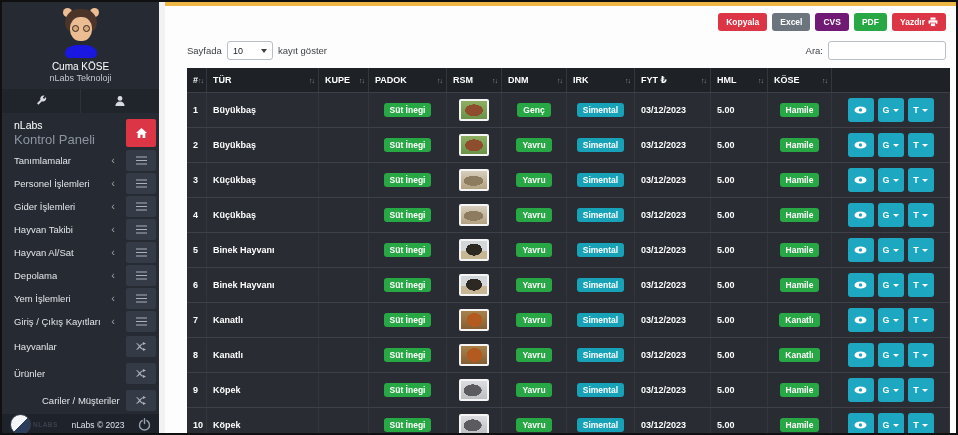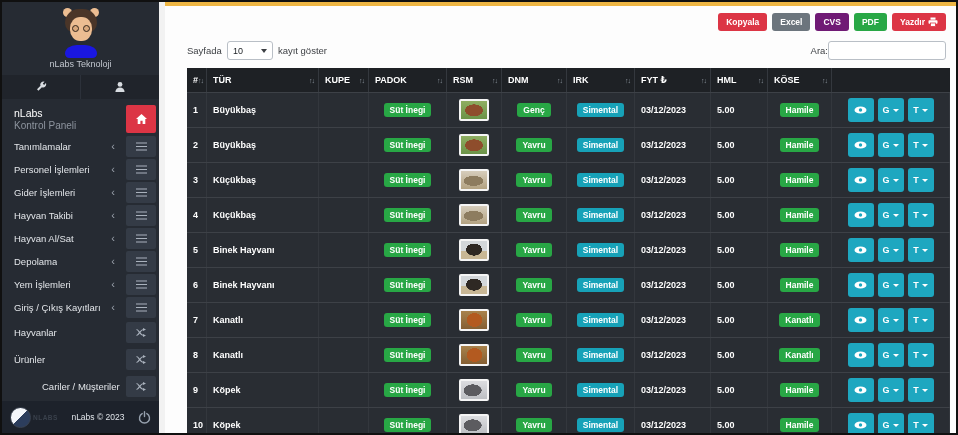--- a/index.html
+++ b/index.html
@@ -30,21 +30,21 @@
   .quick { display: flex; margin-top: 6px; background: #20242b; }
   .quick-btn { flex: 1; height: 24px; display: flex; align-items: center; justify-content: center; cursor: pointer; }
   .quick-btn + .quick-btn { border-left: 1px solid #2c313a; }
 
   .nav { flex: 1; margin-top: 4px; }
   .nav-row { display: flex; align-items: center; height: 23px; }
   .nav-row.brand { height: 32px; }
   .nav-left { flex: 1; display: flex; align-items: center; padding-left: 12px; min-width: 0; }
   .brand-wrap { padding-left: 12px; flex: 1; }
   .brand-title { font-size: 10.5px; color: #ffffff; }
-  .brand-sub { font-size: 10px; color: #8d949e; margin-top: 1px; }
+  .brand-sub { font-size: 13px; color: #8d949e; margin-top: 1px; }
   .nav-label { font-size: 9.5px; color: #e2e5e9; white-space: nowrap; overflow: hidden; }
   .chev { margin-left: auto; padding-right: 8px; color: #9aa1ab; font-size: 11px; line-height: 1; }
   .ico-col { width: 36px; min-width: 36px; display: flex; justify-content: center; }
   .ico-btn { width: 30px; height: 21px; background: #343b46; border-radius: 2px;
              display: flex; align-items: center; justify-content: center; cursor: pointer; }
   .nav-row.brand .ico-btn { height: 28px; background: #dc3545; }
   .burger { width: 11px; height: 1.6px; background: #aab2bd; box-shadow: 0 3.5px 0 #aab2bd, 0 -3.5px 0 #aab2bd; }
 
   .sb-footer { height: 32px; background: #1d222b; display: flex; align-items: center; padding: 0 8px; gap: 2px; }
   .logo-circle { width: 21px; height: 21px; border-radius: 50%;
@@ -57,21 +57,21 @@
   .accent-bar { height: 4px; background: #eeb644; }
   .toolbar { display: flex; justify-content: flex-end; gap: 5px; margin: 7px 10px 0 0; }
   .tb-btn { height: 18px; padding: 0 8px; border: none; border-radius: 3px; color: #fff;
             font-size: 8.5px; font-weight: bold; font-family: inherit; display: flex; align-items: center; gap: 3px; cursor: pointer; }
   .controls { display: flex; align-items: center; margin: 10px 10px 0 22px; }
   .ps-wrap { display: flex; align-items: center; gap: 5px; font-size: 9.5px; color: #3c3f43; }
   .select { width: 46px; height: 19px; border: 1px solid #b9bfc6; border-radius: 3px; background: #fff;
             display: flex; align-items: center; padding: 0 5px; font-size: 9px; color: #212529; cursor: pointer; }
   .select .caret { margin-left: auto; width: 0; height: 0; border-left: 3.5px solid transparent;
             border-right: 3.5px solid transparent; border-top: 4px solid #3c3f43; }
-  .search-wrap { margin-left: auto; display: flex; align-items: center; font-size: 9.5px; color: #3c3f43; }
+  .search-wrap { margin-left: auto; display: flex; align-items: center; gap: 5px; font-size: 9.5px; color: #3c3f43; }
   .search-input { width: 118px; height: 19px; border: 1px solid #b9bfc6; border-radius: 3px;
             font-size: 10px; padding: 0 5px; font-family: inherit; }
 
   
   .table { margin: 8px 0 0 22px; width: 763px; background: #292d33; }
   .grid-row { display: grid;
       grid-template-columns: 20px 112px 50px 78px 55px 65px 68px 76px 57px 64px 118px; }
   .thead { background: #1e2125; }
   .th { padding: 7px 4px 7px 6px; font-size: 9px; font-weight: bold; color: #ffffff;
         display: flex; align-items: center; border-right: 1px solid #34383e; cursor: pointer; }
@@ -106,20 +106,21 @@
           <span class="hand-r"></span>
         <div class="hair"></div>
         <div class="face">
             <div class="glasses">
               <i></i>
               <i></i>
             </div>
           </div>
         <div class="shirt"></div>
       </div>
+      <div class="uname">Cuma KÖSE</div>
       <div class="uorg">nLabs Teknoloji</div>
     </div>
 
     <div class="quick">
       <div class="quick-btn">
         <svg width="12" height="12" viewBox="0 0 12 12">
             <path fill="#d8dce1" d="M10.9 2.1a3.1 3.1 0 0 1-4 4.1L3.4 9.7 2 8.3l3.5-3.5a3.1 3.1 0 0 1 4.1-4l-1.8 1.8 1.3 1.3 1.8-1.8z"></path>
           </svg>
       </div>
       <div class="quick-btn">

